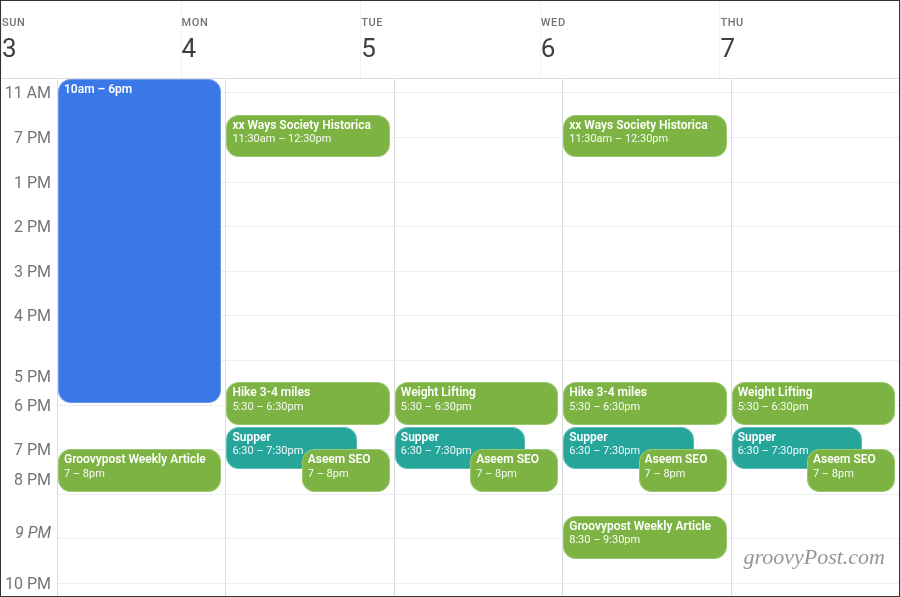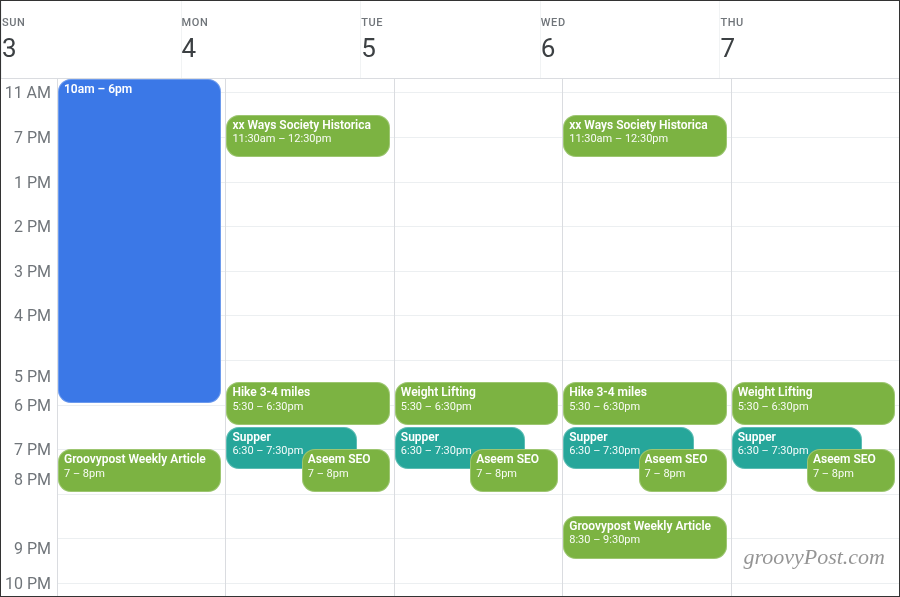--- a/index.html
+++ b/index.html
@@ -150,21 +150,21 @@
         <div class="time-label" style="top: 13.38px;">11 AM</div>
         <div class="time-label" style="top: 57.98px;">7 PM</div>
         <div class="time-label" style="top: 102.58px;">1 PM</div>
         <div class="time-label" style="top: 147.18px;">2 PM</div>
         <div class="time-label" style="top: 191.78px;">3 PM</div>
         <div class="time-label" style="top: 236.38px;">4 PM</div>
         <div class="time-label" style="top: 297px;">5 PM</div>
         <div class="time-label" style="top: 325.58px;">6 PM</div>
         <div class="time-label" style="top: 370.18px;">7 PM</div>
         <div class="time-label" style="top: 400px;">8 PM</div>
-        <div class="time-label" style="top: 469px;">9 PM</div>
+        <div class="time-label" style="top: 453px; font-style: italic;">9 PM</div>
         <div class="time-label" style="top: 503.98px;">10 PM</div>
       </div>
     <div class="hour-lines">
         <div class="hour-line" style="top: 13.38px;"></div>
         <div class="hour-line" style="top: 57.98px;"></div>
         <div class="hour-line" style="top: 102.58px;"></div>
         <div class="hour-line" style="top: 147.18px;"></div>
         <div class="hour-line" style="top: 191.78px;"></div>
         <div class="hour-line" style="top: 236.38px;"></div>
         <div class="hour-line" style="top: 280.98px;"></div>

